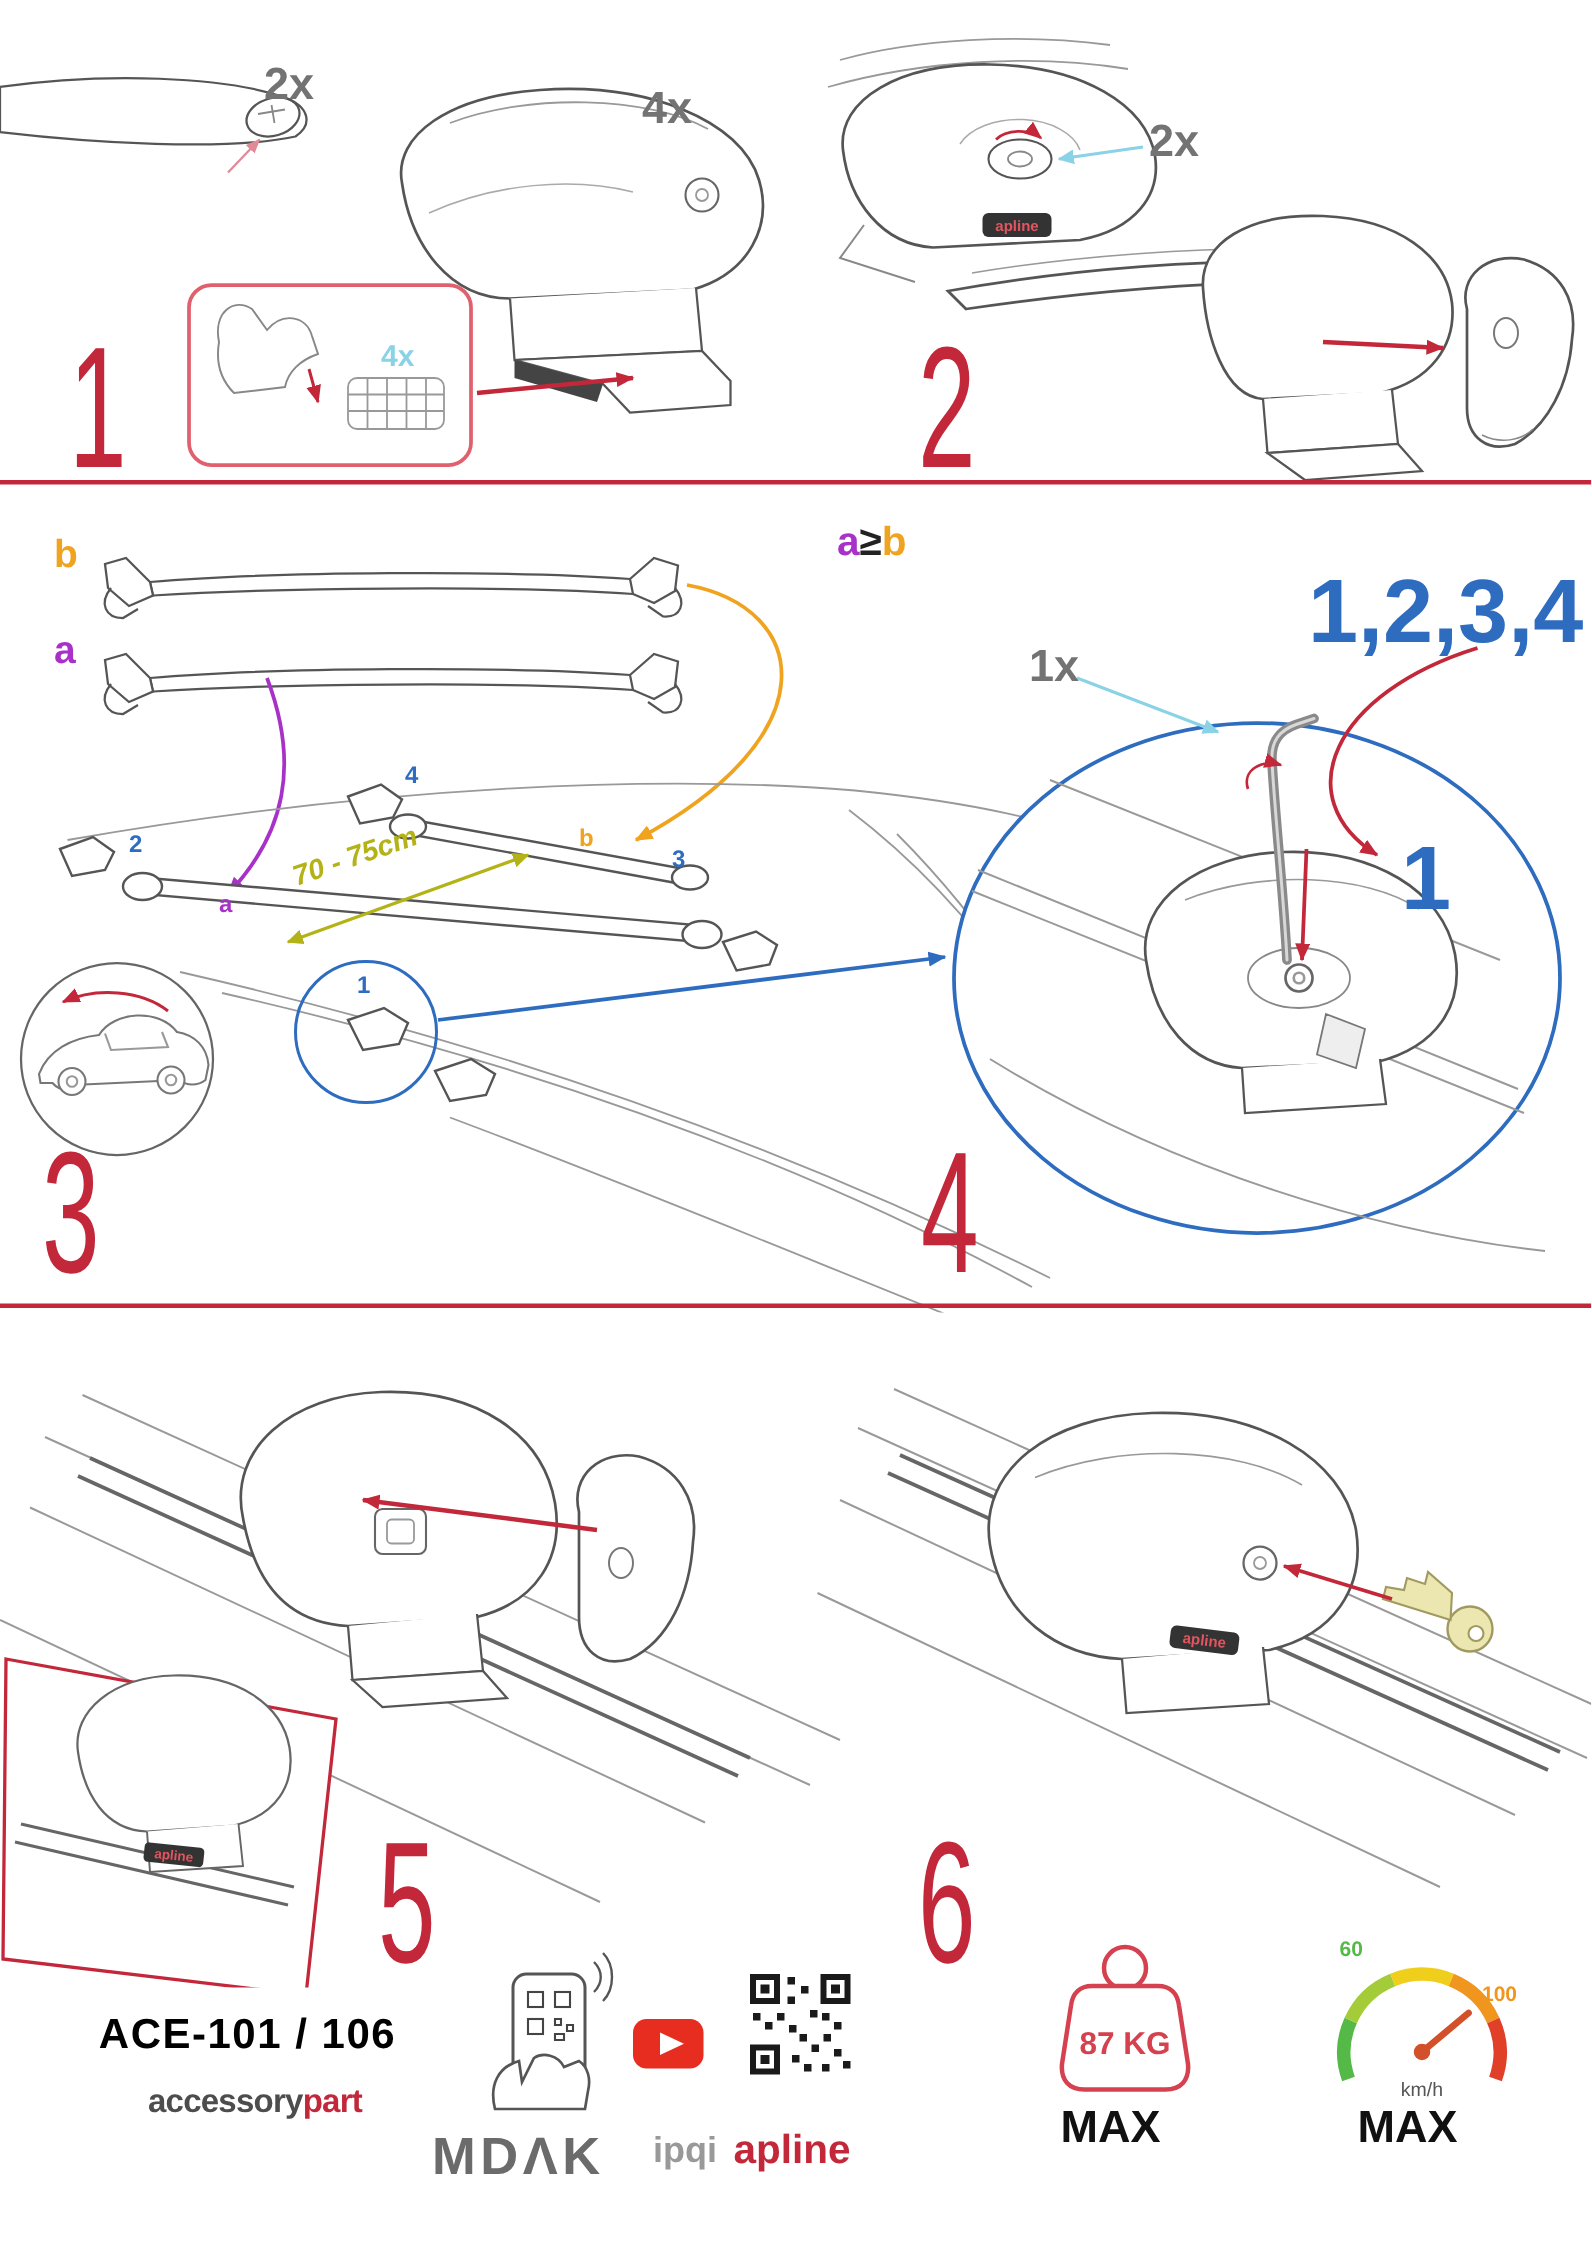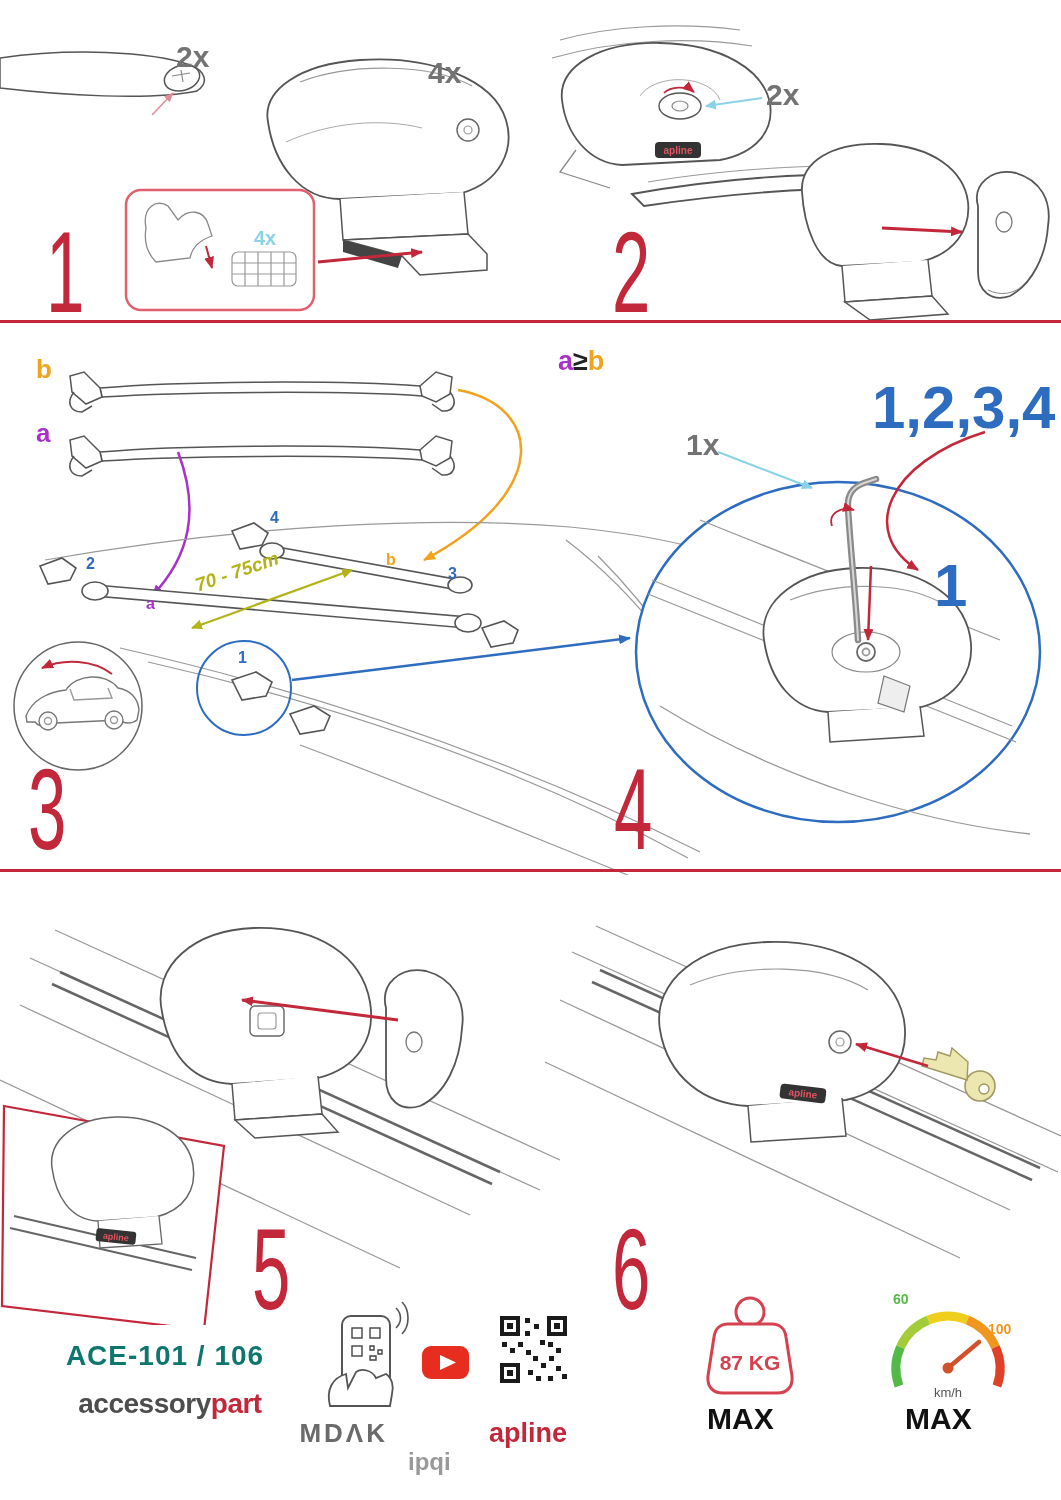--- a/index.html
+++ b/index.html
@@ -13,25 +13,25 @@
   .stepnum { color:#c3273a; font-size:115px; font-weight:normal; transform:scaleX(0.6); transform-origin:left top; }
   .blue-big { color:#2e6cc0; font-weight:bold; font-size:60px; }
   .blue-sm { color:#2e6cc0; font-weight:bold; font-size:16px; }
   .purple { color:#a832c8; font-weight:bold; }
   .orange { color:#f0a31e; font-weight:bold; }
   .lbl-bar { font-size:26px; }
   .rule { font-size:27px; font-weight:bold; }
   .rule .op { color:#222; }
   .olive { color:#b3b318; font-weight:bold; font-style:italic; font-size:19px; transform:rotate(-19deg); transform-origin:left center; }
   .divider { position:absolute; left:0; width:1061px; height:3px; background:#c3273a; }
-  .model { color:#0f766e; font-weight:bold; font-size:28px; letter-spacing:1px; text-align:center; }
-  .brand { font-size:28px; font-weight:bold; letter-spacing:-0.5px; text-align:center; }
+  .model { color:#000000; font-weight:bold; font-size:28px; letter-spacing:1px; text-align:center; }
+  .brand { font-size:22px; font-weight:bold; letter-spacing:-0.5px; text-align:center; }
   .brand .g { color:#4d4d4d; } .brand .r { color:#c3273a; }
-  .mdak { color:#6b6b6b; font-weight:bold; font-size:26px; letter-spacing:3px; text-align:right; }
-  .ipqi { color:#999; font-weight:bold; font-size:24px; text-align:left;margin-top:28px; }
+  .mdak { color:#6b6b6b; font-weight:bold; font-size:35px; letter-spacing:3px; text-align:center; }
+  .ipqi { color:#999; font-weight:bold; font-size:24px; text-align:right; }
   .apline { color:#c3273a; font-weight:bold; font-size:27px; text-align:center; }
   .kg { color:#d6414f; font-weight:bold; font-size:21px; text-align:center; }
   .max { color:#111; font-weight:bold; font-size:30px; text-align:left; }
   .speed-lo { color:#55b948; font-weight:bold; font-size:14px; }
   .speed-hi { color:#f0961e; font-weight:bold; font-size:14px; }
   .kmh { color:#555; font-size:13px; text-align:center; }
 </style>
 </head>
 <body>
 

